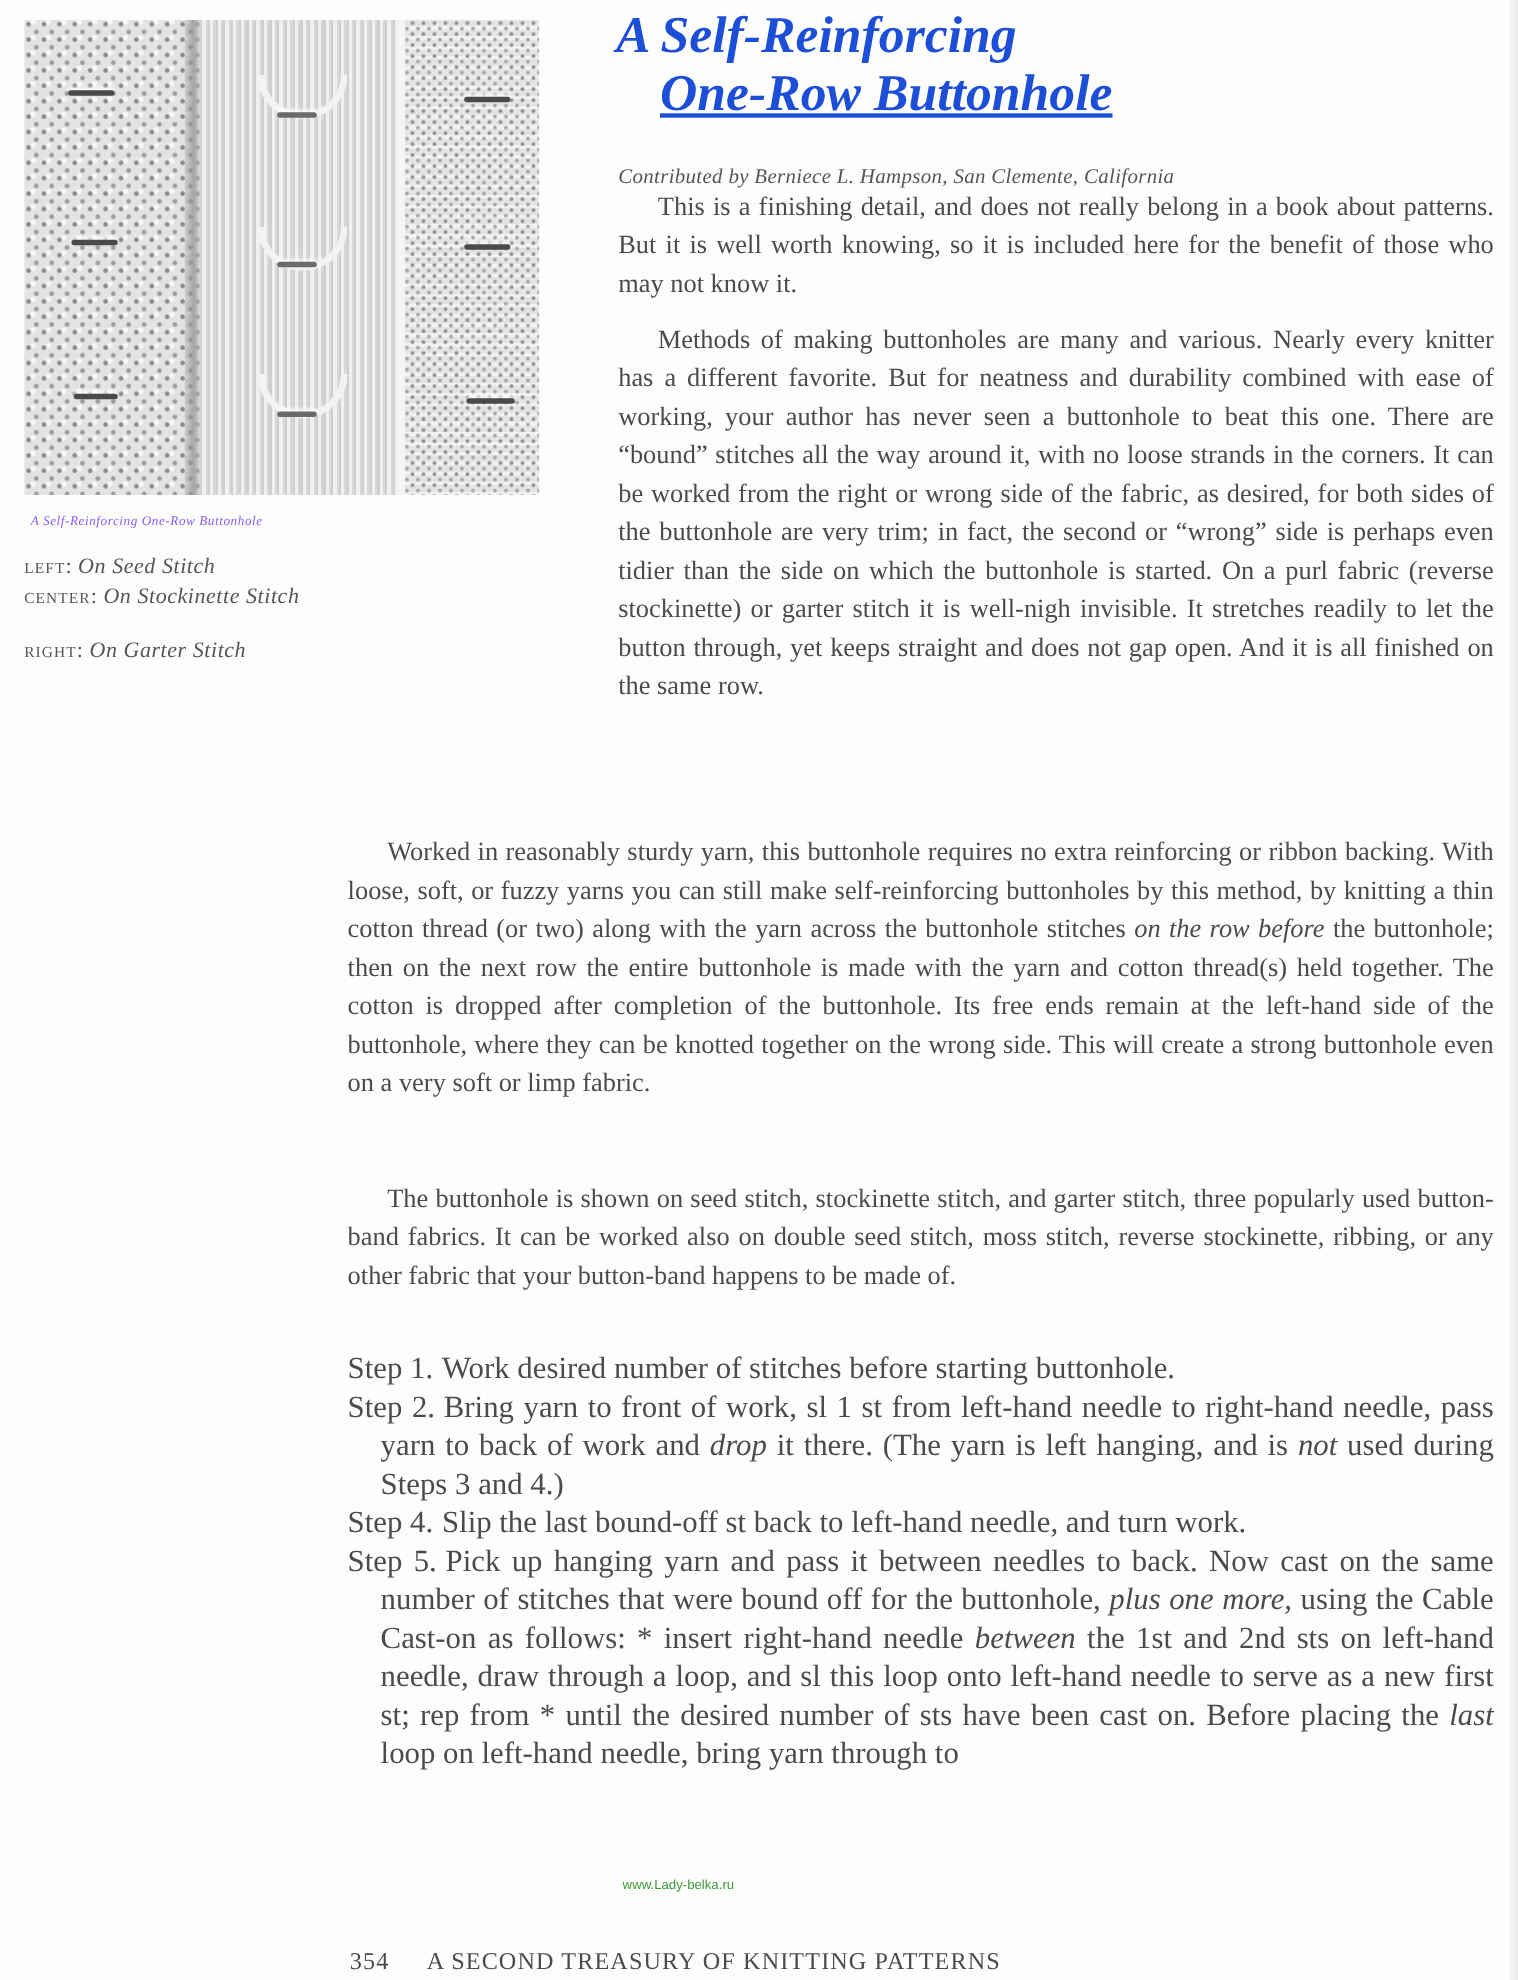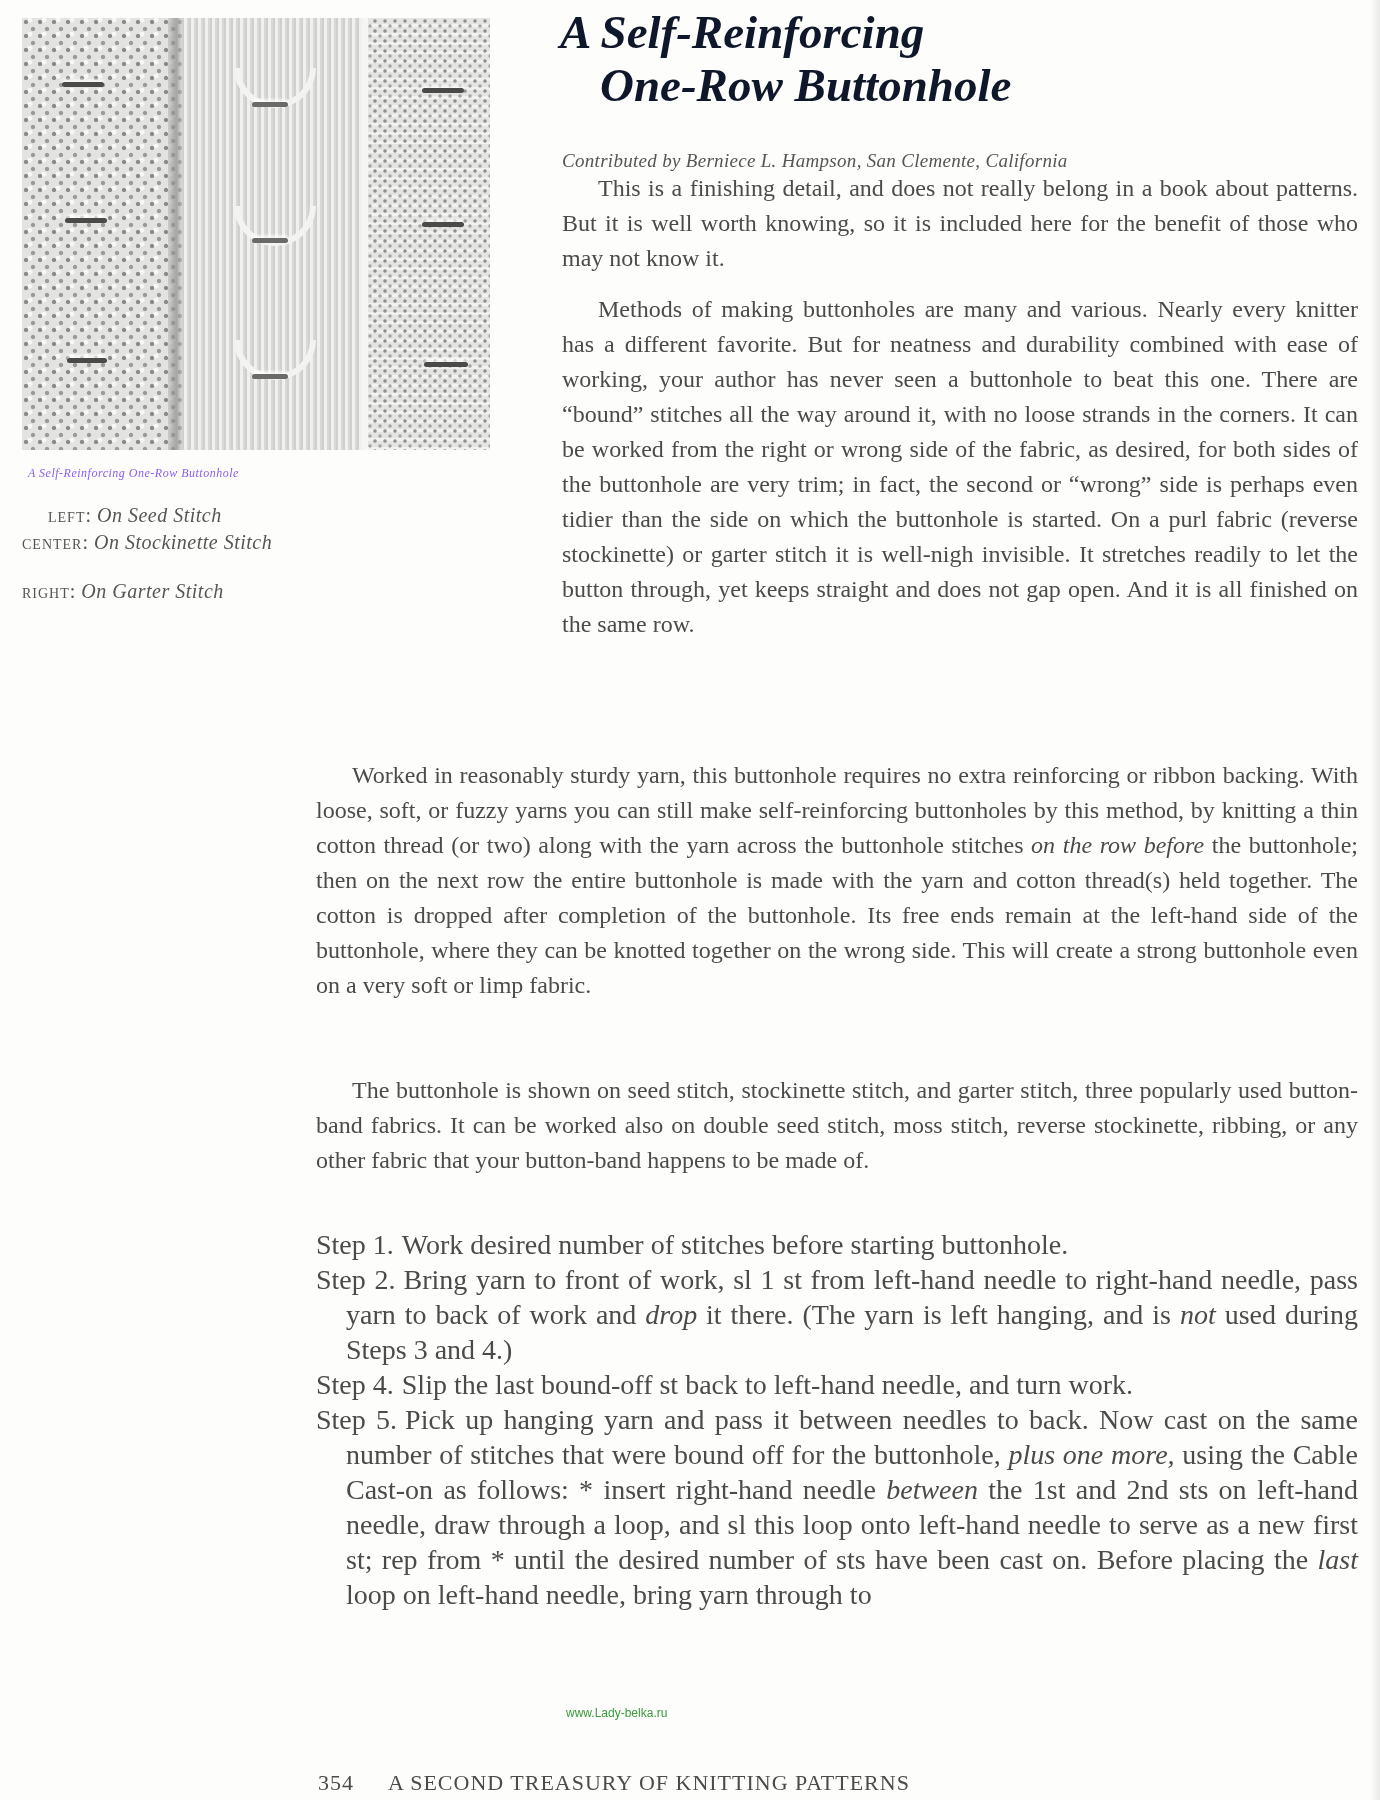--- a/index.html
+++ b/index.html
@@ -72,23 +72,23 @@
       position: absolute; left: 22px; font-size: 20px; color: #555;
     }
     .caption-line .sc {
       font-variant: small-caps; text-transform: lowercase; letter-spacing: 1px;
     }
     .caption-line .it { font-style: italic; letter-spacing: 0.5px; }
     
     .title {
       position: absolute; left: 560px; top: 6px;
       font-style: italic; font-weight: bold; font-size: 47px; line-height: 53px;
-      color: #0f172a; margin: 0;
+      color: #1d4ed8; margin: 0;
     }
-    .title .line2 { display: block; padding-left: 40px; }
+    .title .line2 { display: block; padding-left: 40px; text-decoration: underline; }
     .contrib {
       position: absolute; left: 562px; top: 150px;
       font-style: italic; font-size: 19px; color: #555; letter-spacing: 0.3px;
     }
     
     .para {
       position: absolute; margin: 0;
       font-size: 24px; line-height: 35px; text-align: justify;
       color: #4b4b4b;
     }
@@ -135,21 +135,21 @@
     <div class="slit" style="left:70px; top:356px; width:36px; background:#6a6a68;"></div>
   </div>
   <div class="swatch garter">
     <div class="slit" style="left:60px; top:70px; width:42px;"></div>
     <div class="slit" style="left:60px; top:204px; width:42px;"></div>
     <div class="slit" style="left:62px; top:344px; width:44px;"></div>
   </div>
 </div>
 
 <div class="caption-title">A Self-Reinforcing One-Row Buttonhole</div>
-<div class="caption-line" style="top:504px;margin-left:26px;">
+<div class="caption-line" style="top:504px;">
   <span class="sc">LEFT:</span>
   <span class="it">On Seed Stitch</span>
 </div>
 <div class="caption-line" style="top:531px;">
   <span class="sc">CENTER:</span>
   <span class="it">On Stockinette Stitch</span>
 </div>
 <div class="caption-line" style="top:580px;">
   <span class="sc">RIGHT:</span>
   <span class="it">On Garter Stitch</span>

